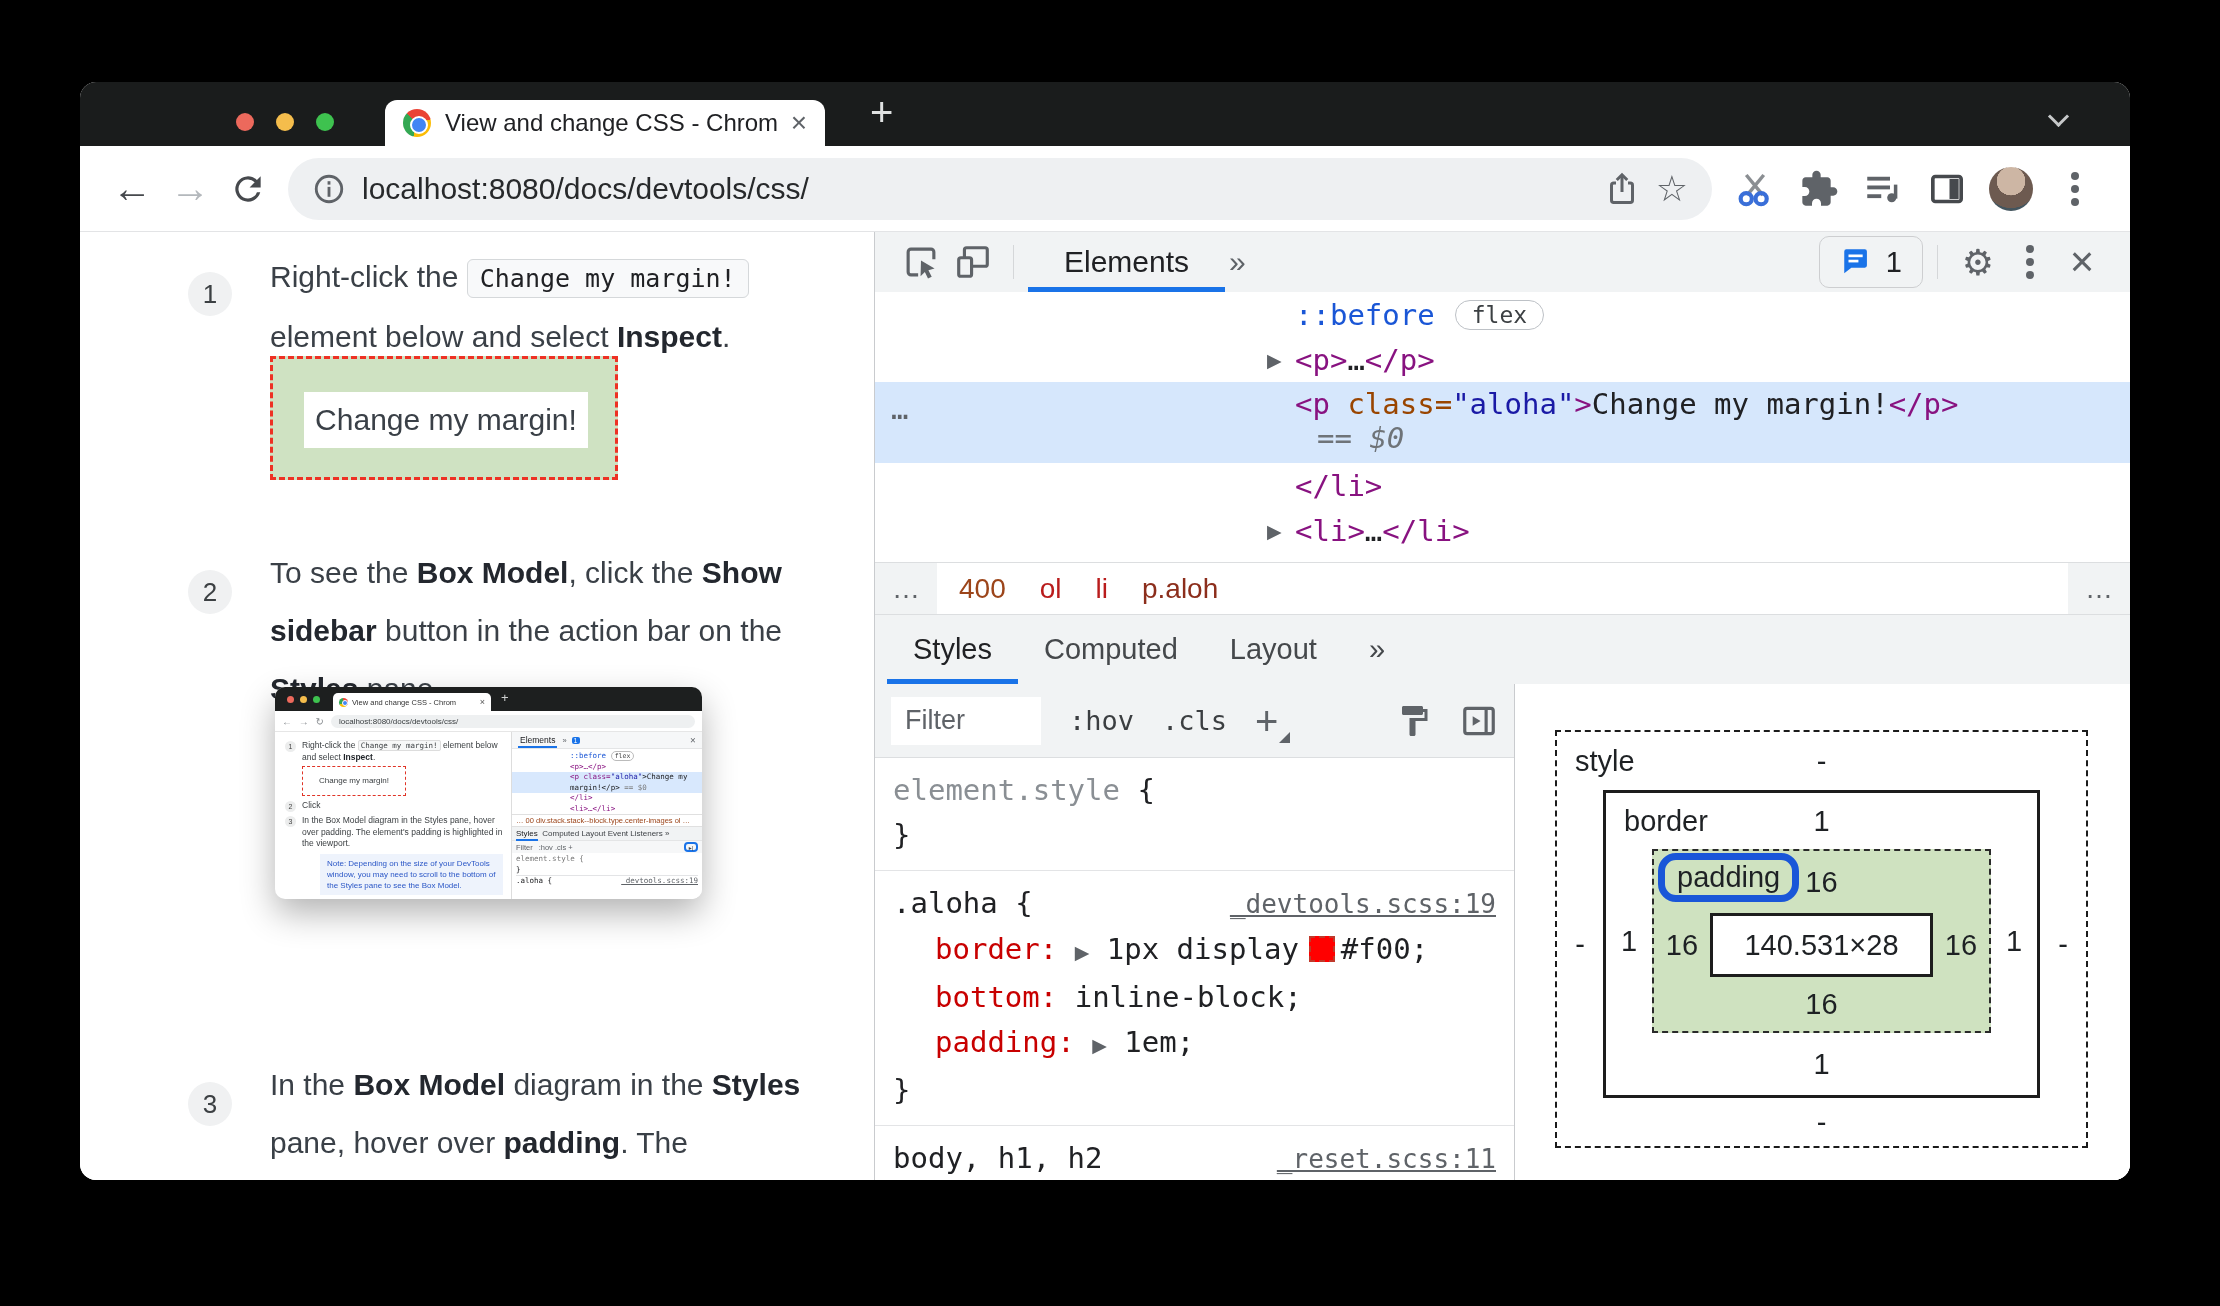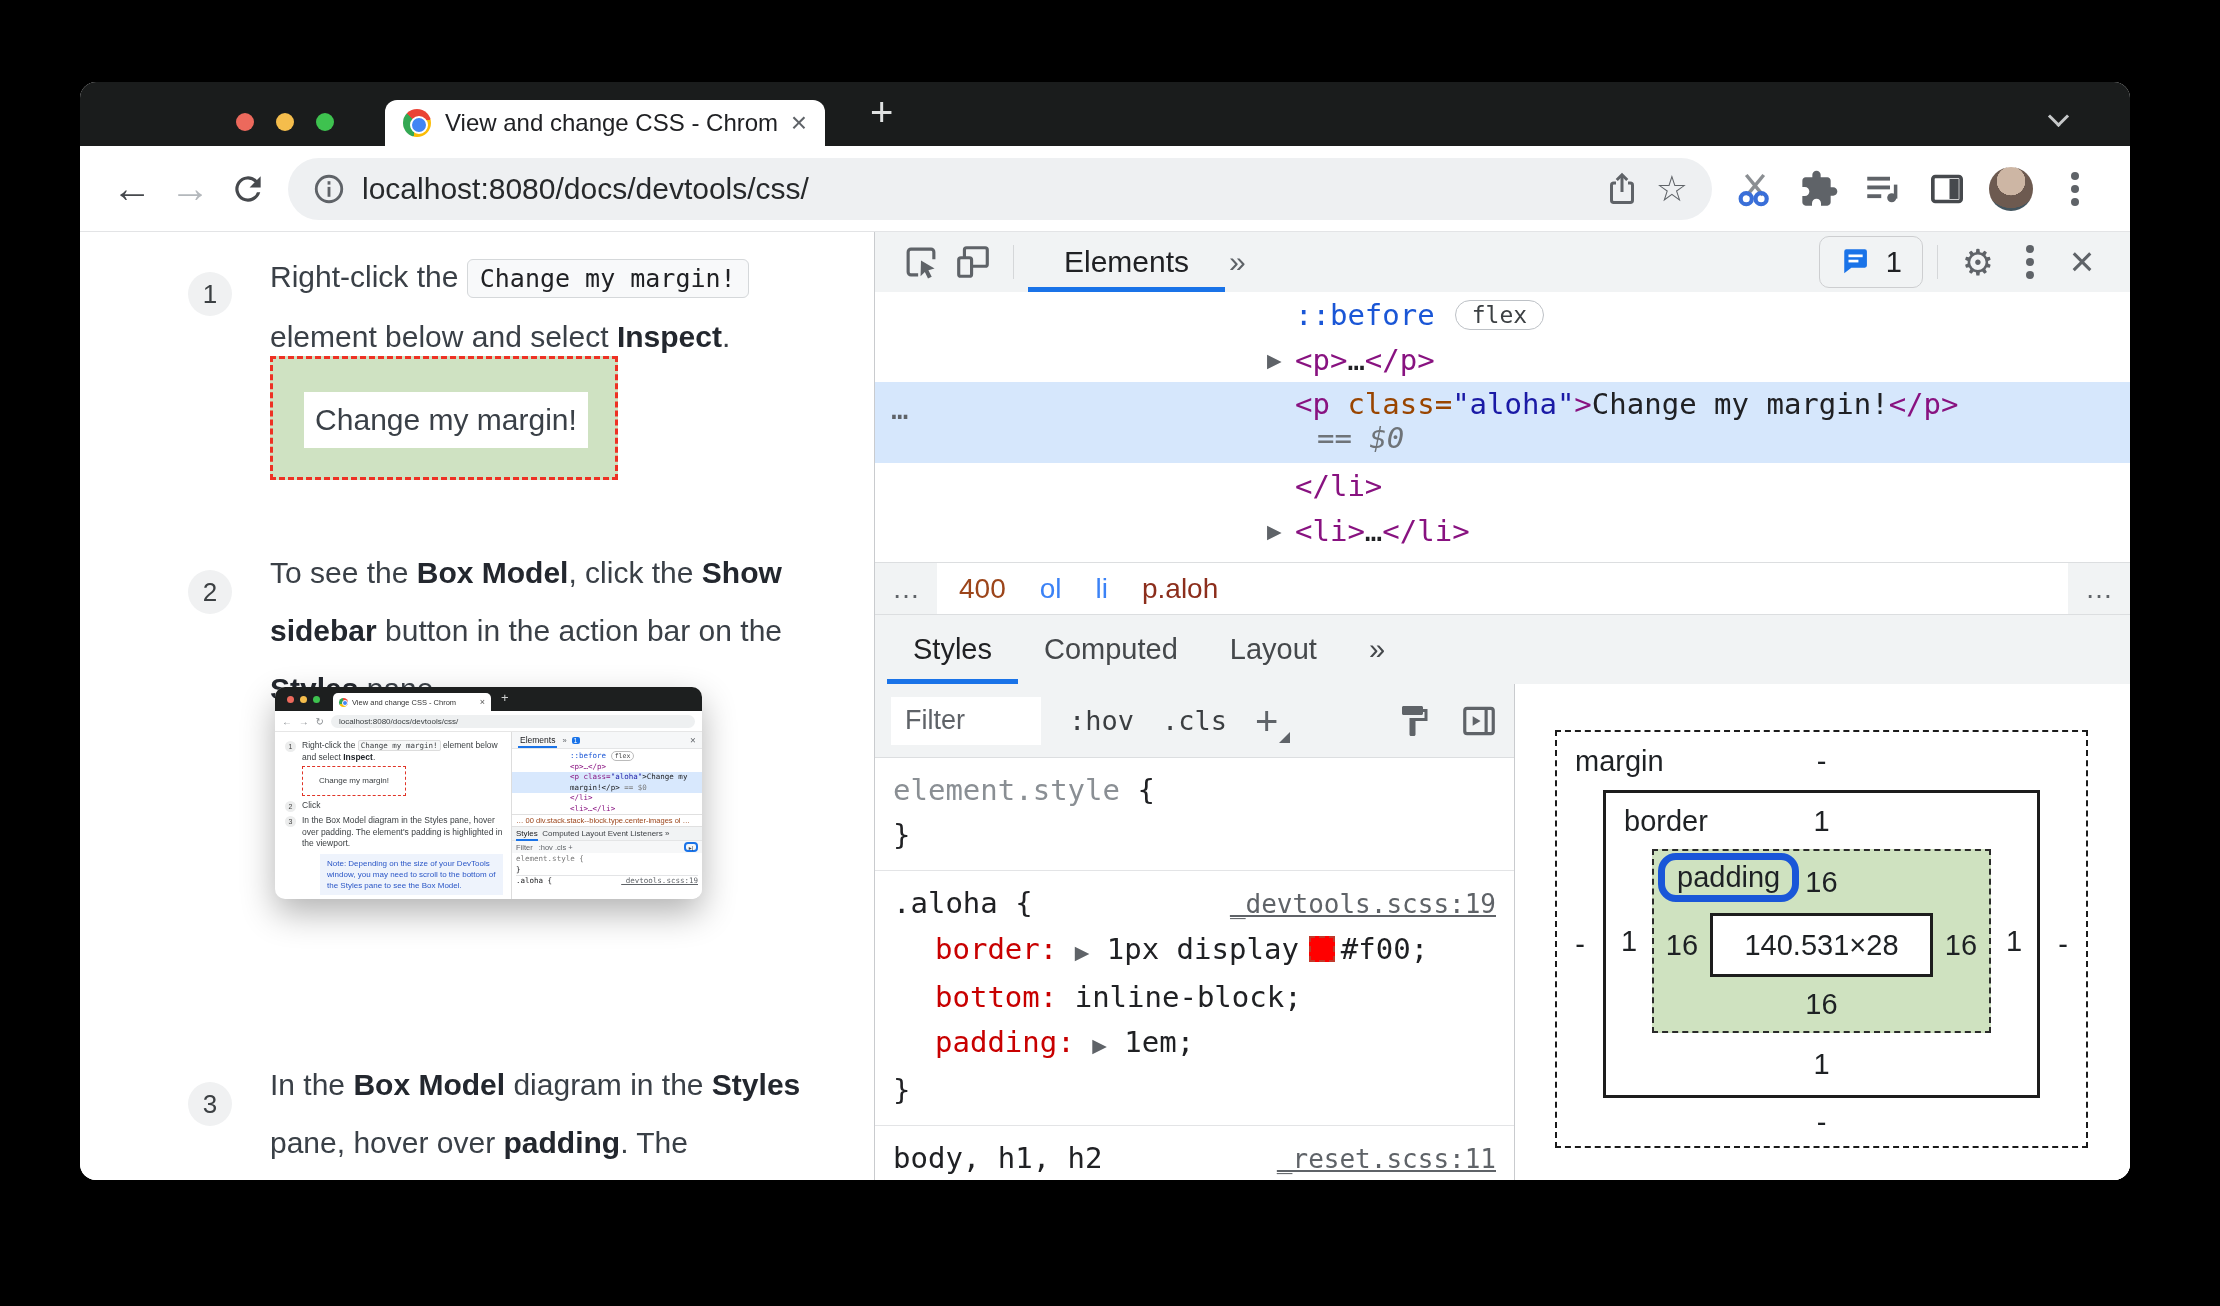--- a/index.html
+++ b/index.html
@@ -144,21 +144,21 @@
   .sel-block { background:#d6e7fc; position:relative; padding:5px 0 8px 420px; }
   .sel-block .l2 { padding-left:22px; color:#6e7378; font-style:italic; }
   .sel-marker { position:absolute; left:16px; top:10px; color:#5f6368; letter-spacing:2px; }
 
   
   .dt-crumbs { height:52px; flex:none; display:flex; align-items:stretch; background:#f1f3f4;
                border-top:1px solid #dcdee0; font-size:28px; }
   .crumb-more { width:62px; display:flex; align-items:center; justify-content:center; color:#5f6368; flex:none; }
   .crumb-strip { flex:1; background:#fff; display:flex; align-items:center; gap:34px; padding:0 22px;
                  white-space:nowrap; overflow:hidden; min-width:0; }
-  .cr-rust { color:#9c451a; } .cr-purple { color:#3b82f6; } .cr-sel { color:#8c2e1c; }
+  .cr-rust { color:#9c451a; } .cr-purple { color:#b91c1c; } .cr-sel { color:#8c2e1c; }
 
   
   .dt-tabs { height:70px; flex:none; background:#f1f3f4; border-top:1px solid #dcdee0;
              display:flex; align-items:stretch; padding-left:12px; font-size:29px; color:#45484b; }
   .stab { display:flex; align-items:center; padding:0 26px; position:relative; }
   .stab.active { color:#202124; }
   .stab.active .underline { position:absolute; left:0; right:0; bottom:0; height:5px; background:#1a73e8; }
 
   
   .dt-main { flex:1; display:flex; min-height:0; }
@@ -526,21 +526,21 @@
                 <a class="src-link">_reset.scss:11</a>
               </div>
             </div>
           </div>
         </div>
 
         <div class="bm-pane">
           <div class="bm">
             <div class="bm-margin">
               <div class="bm-top m-top">
-                <span class="bm-label">margin</span>
+                <span class="bm-label">style</span>
                 <span>-</span>
               </div>
               <div class="bm-mid">
                 <span class="bm-val m-val">-</span>
                 <div class="bm-border">
                   <div class="bm-top b-top">
                     <span class="bm-label">border</span>
                     <span>1</span>
                   </div>
                   <div class="bm-mid">

